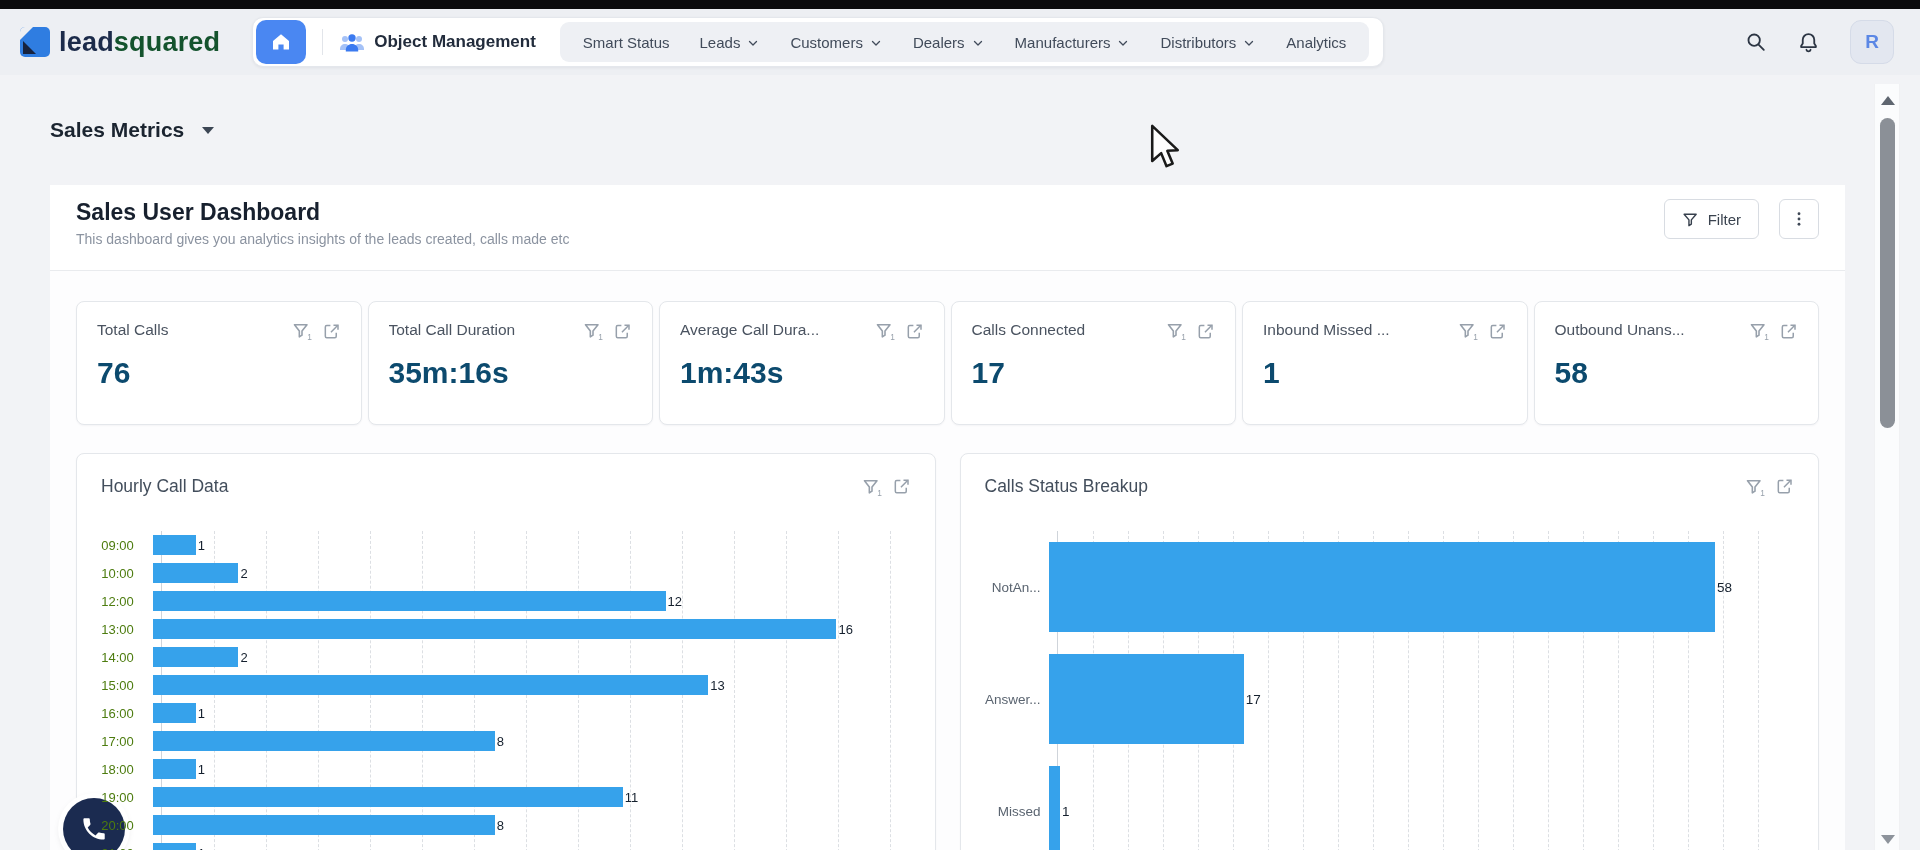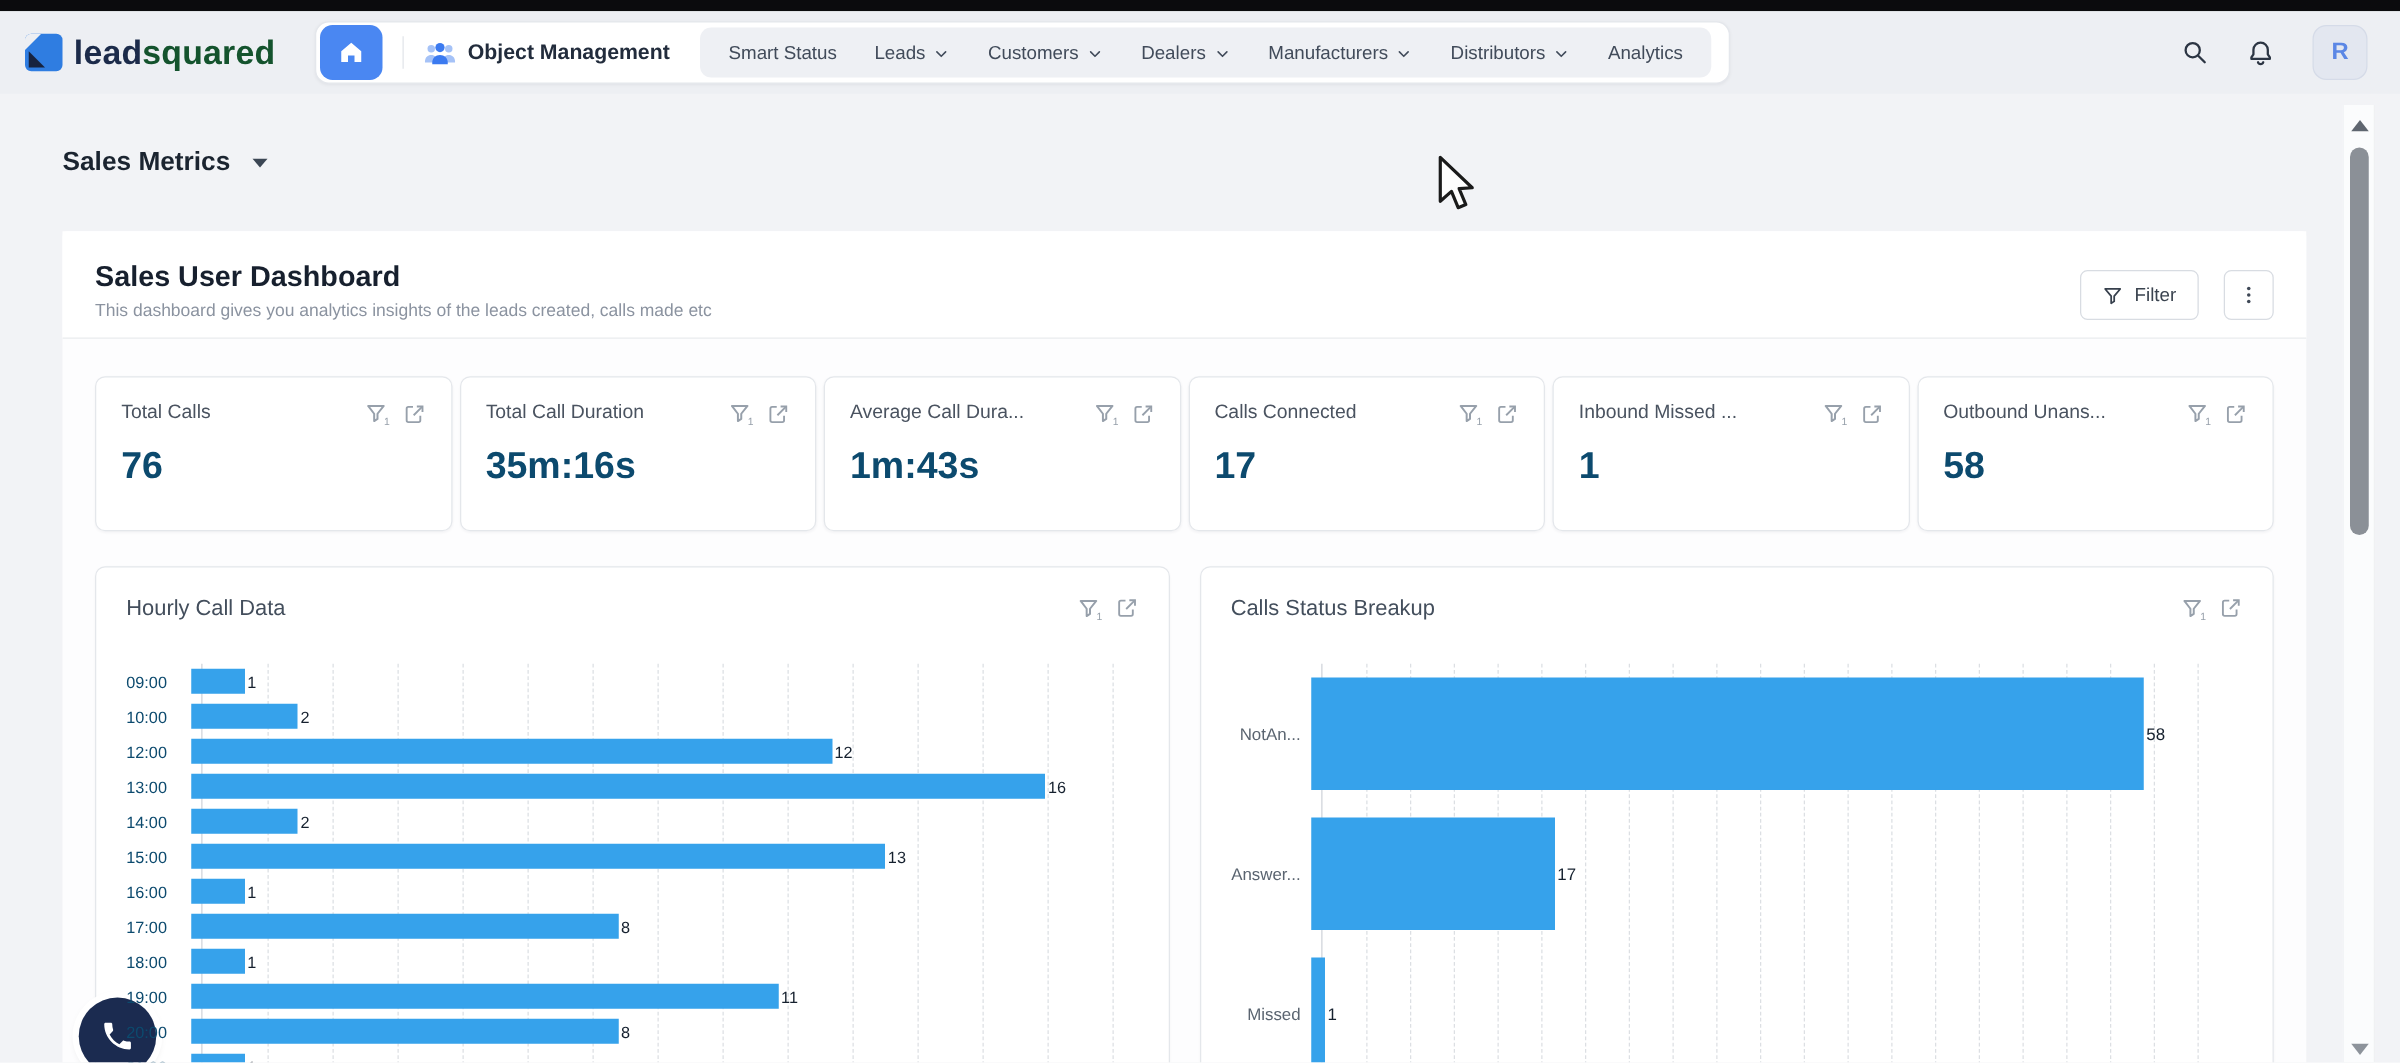--- a/index.html
+++ b/index.html
@@ -59,21 +59,21 @@
 
   
   .page-title-row { height:110px; display:flex; align-items:center; padding-left:50px; }
   .page-title { font-size:21px; font-weight:700; color:#1b2430; }
   .title-caret { width:0; height:0; border-left:6px solid transparent; border-right:6px solid transparent; border-top:7px solid #3c4654; margin-left:18px; cursor:pointer; }
 
   
   .dashboard { margin:0 75px 0 50px; background:#fdfdfe; border-radius:4px; min-height:690px; }
   .dash-header {
     background:#fff; border-bottom:1px solid #e9ebee; padding:14px 26px 14px 26px;
-    display:flex; align-items:flex-end; justify-content:space-between; min-height:86px;
+    display:flex; align-items:flex-start; justify-content:space-between; min-height:86px;
   }
   .dash-title { font-size:23px; font-weight:700; color:#17202e; }
   .dash-subtitle { font-size:14px; color:#8b93a0; margin-top:5px; }
   .dash-actions { display:flex; align-items:center; gap:20px; }
   .filter-btn {
     display:flex; align-items:center; gap:9px; height:40px; padding:0 17px;
     background:#fff; border:1px solid #d8dce2; border-radius:6px; cursor:pointer;
     font-family:inherit; font-size:15px; color:#3a434f;
   }
   .kebab-btn {
@@ -103,21 +103,21 @@
   }
   .chart-head { display:flex; align-items:center; justify-content:space-between; }
   .chart-title { font-size:17.5px; color:#434e5c; }
   .plot { position:relative; margin-top:34px; }
   .gridlayer { position:absolute; top:0; bottom:0; border-left:1px solid #cfd4da; }
   .gridlayer i { position:absolute; top:0; bottom:0; width:0; border-left:1px dashed #dcdfe3; }
   .plot-left .gridlayer { left:60px; right:10px; }
   .plot-right .gridlayer { left:72px; right:10px; }
 
   .hrow { display:flex; align-items:center; height:28px; position:relative; z-index:1; }
-  .hrow .cat { width:52px; text-align:left; padding-right:19px; font-size:13px; color:#0c4a6e; flex-shrink:0; }
+  .hrow .cat { width:52px; text-align:center; padding-right:19px; font-size:13px; color:#4d7c0f; flex-shrink:0; }
   .hrow .track { flex:1; display:flex; align-items:center; margin-right:10px; height:100%; }
   .hrow .bar { height:20px; background:#36a2eb; }
   .hrow .val { font-size:13px; color:#15202e; margin-left:2px; }
 
   .srow { display:flex; align-items:center; height:112px; position:relative; z-index:1; }
   .srow .cat { width:64px; text-align:right; padding-right:8px; font-size:13.5px; color:#5a6470; flex-shrink:0; }
   .srow .track { flex:1; display:flex; align-items:center; margin-right:10px; height:100%; }
   .srow .bar { height:90px; background:#36a2eb; }
   .srow .val { font-size:13.5px; color:#15202e; margin-left:2px; }
 

